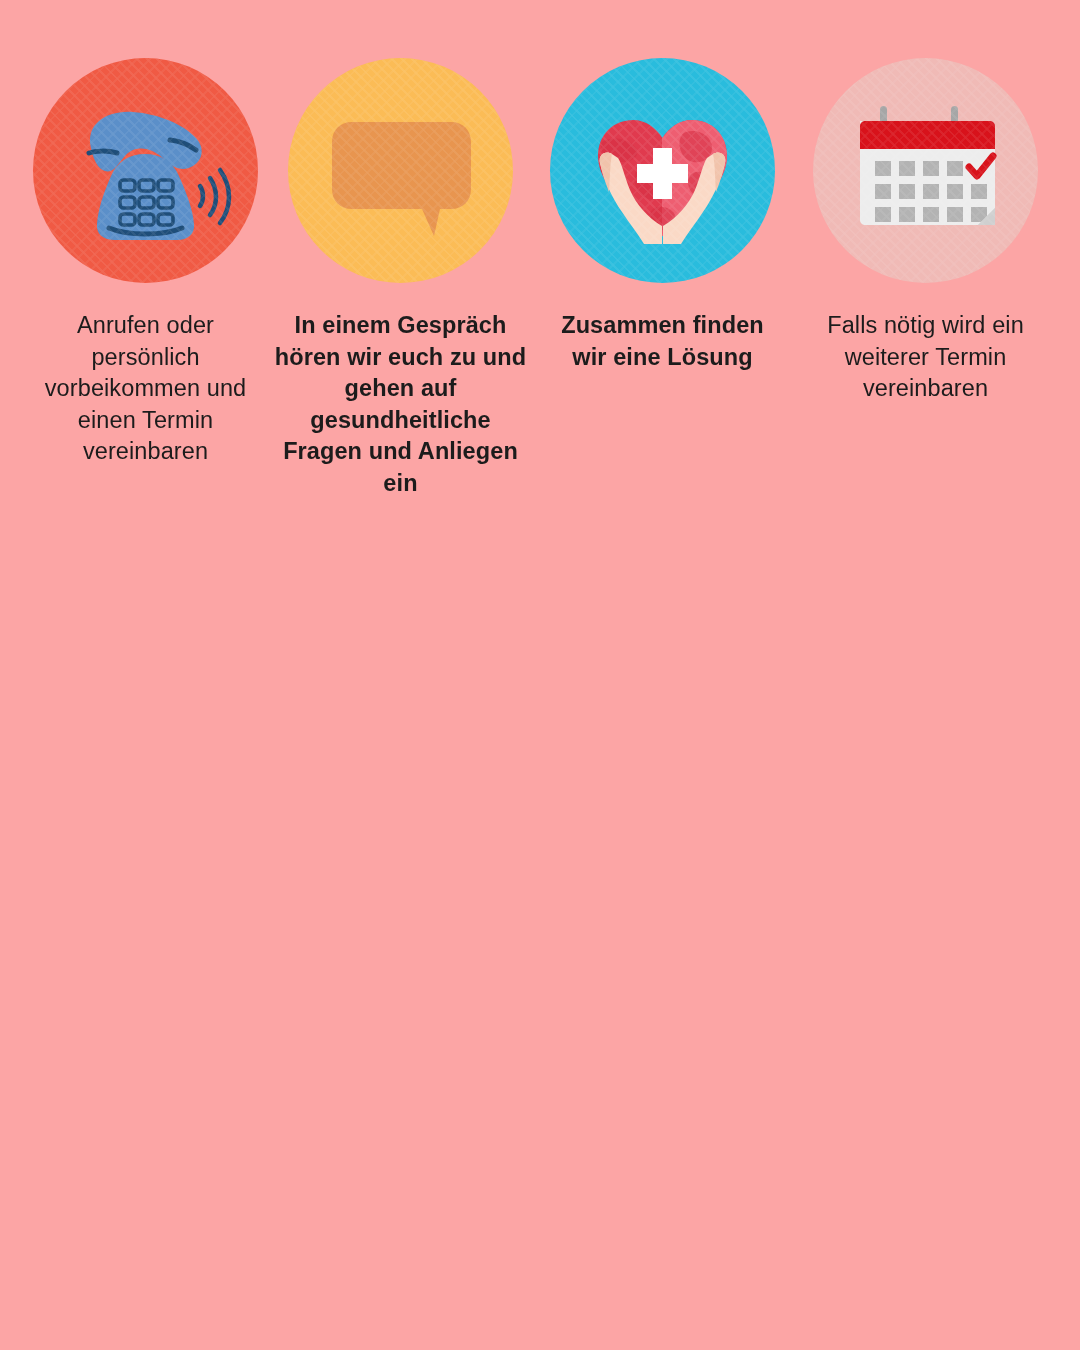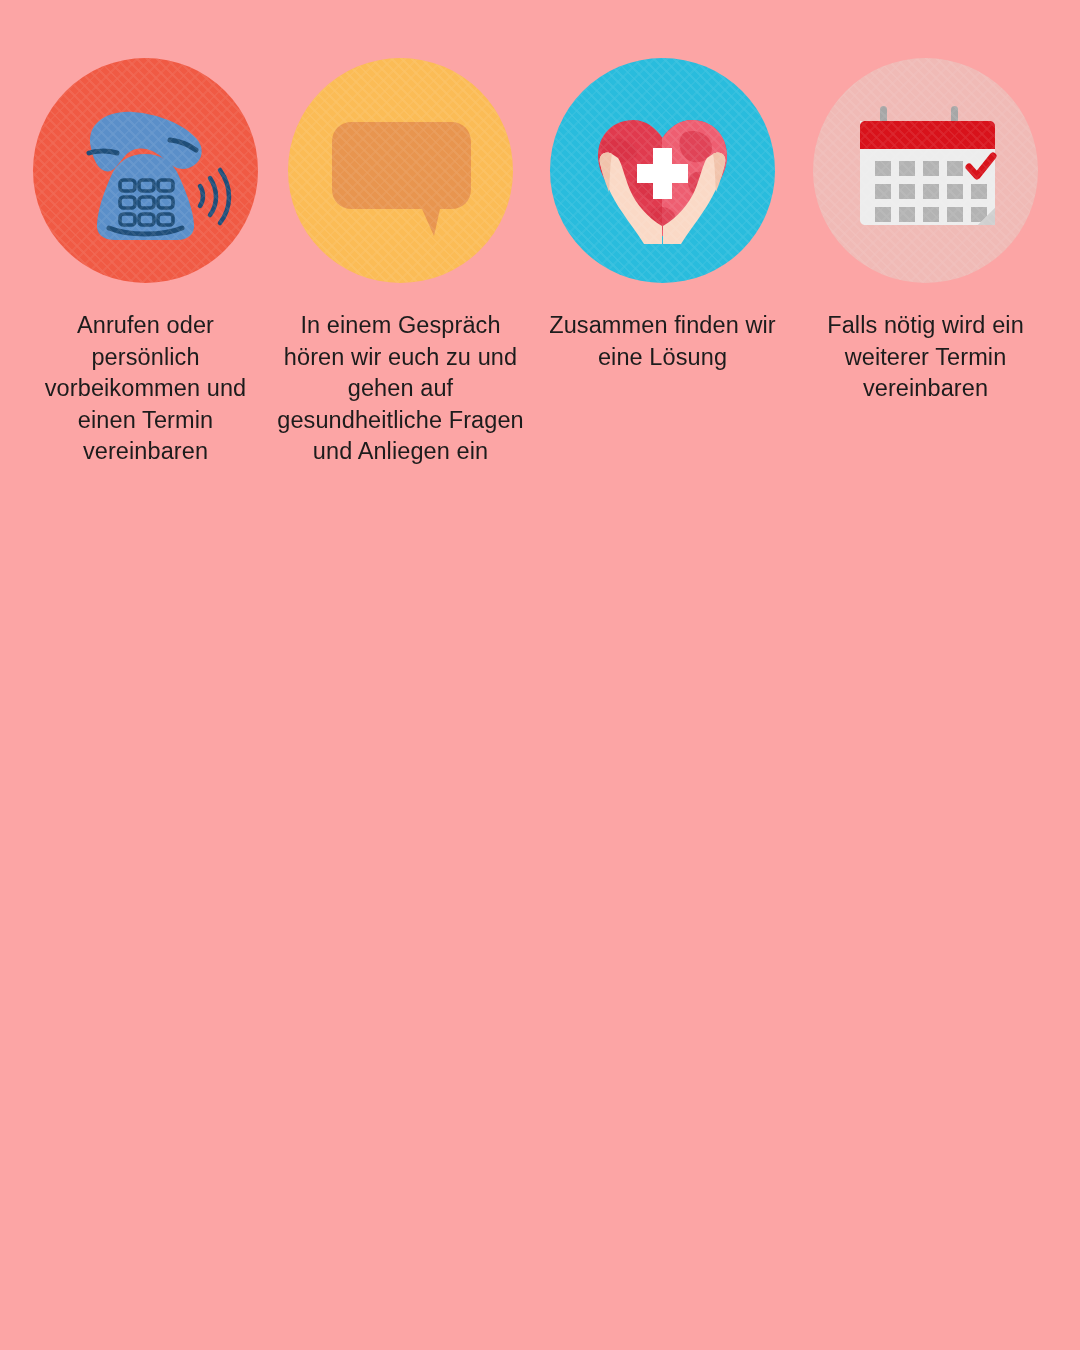--- a/index.html
+++ b/index.html
@@ -33,21 +33,21 @@
     align-items: flex-start;
   }
 
   .step-col {
     width: 255px;
     display: flex;
     flex-direction: column;
     align-items: center;
   }
   .step-col.c1 { margin-left: 18px; }
-  .step-col.c2 { margin-left: 0px; }
+  .step-col.c2 { margin-left: 0px; font-weight: bold; }
   .step-col.c3 { margin-left: 7px; }
   .step-col.c4 { margin-left: 8px; }
 
   .icon-circle {
     position: relative;
     width: 225px;
     height: 225px;
     border-radius: 50%;
     overflow: hidden;
     flex: none;
@@ -72,21 +72,21 @@
     margin-top: 27px;
     width: 248px;
     text-align: center;
     font-size: 23.5px;
     line-height: 31.5px;
     color: #1c1c1c;
     letter-spacing: .1px;
     white-space: pre-line;
   }
   .step-col.c2 .step-caption { width: 252px; }
-  .step-col.c3 .step-caption { width: 240px; }
+  .step-col.c3 .step-caption { width: 240px; font-weight: bold; }
   .step-col.c4 .step-caption { width: 244px; }
 </style>
 </head>
 <body style="background: rgb(255, 255, 255);">
 
 <div class="steps-board">
   <div class="steps-row">
 
     <div class="step-col c1">
       <div class="icon-circle" id="circle-1" style="background: rgb(240, 90, 68);">

